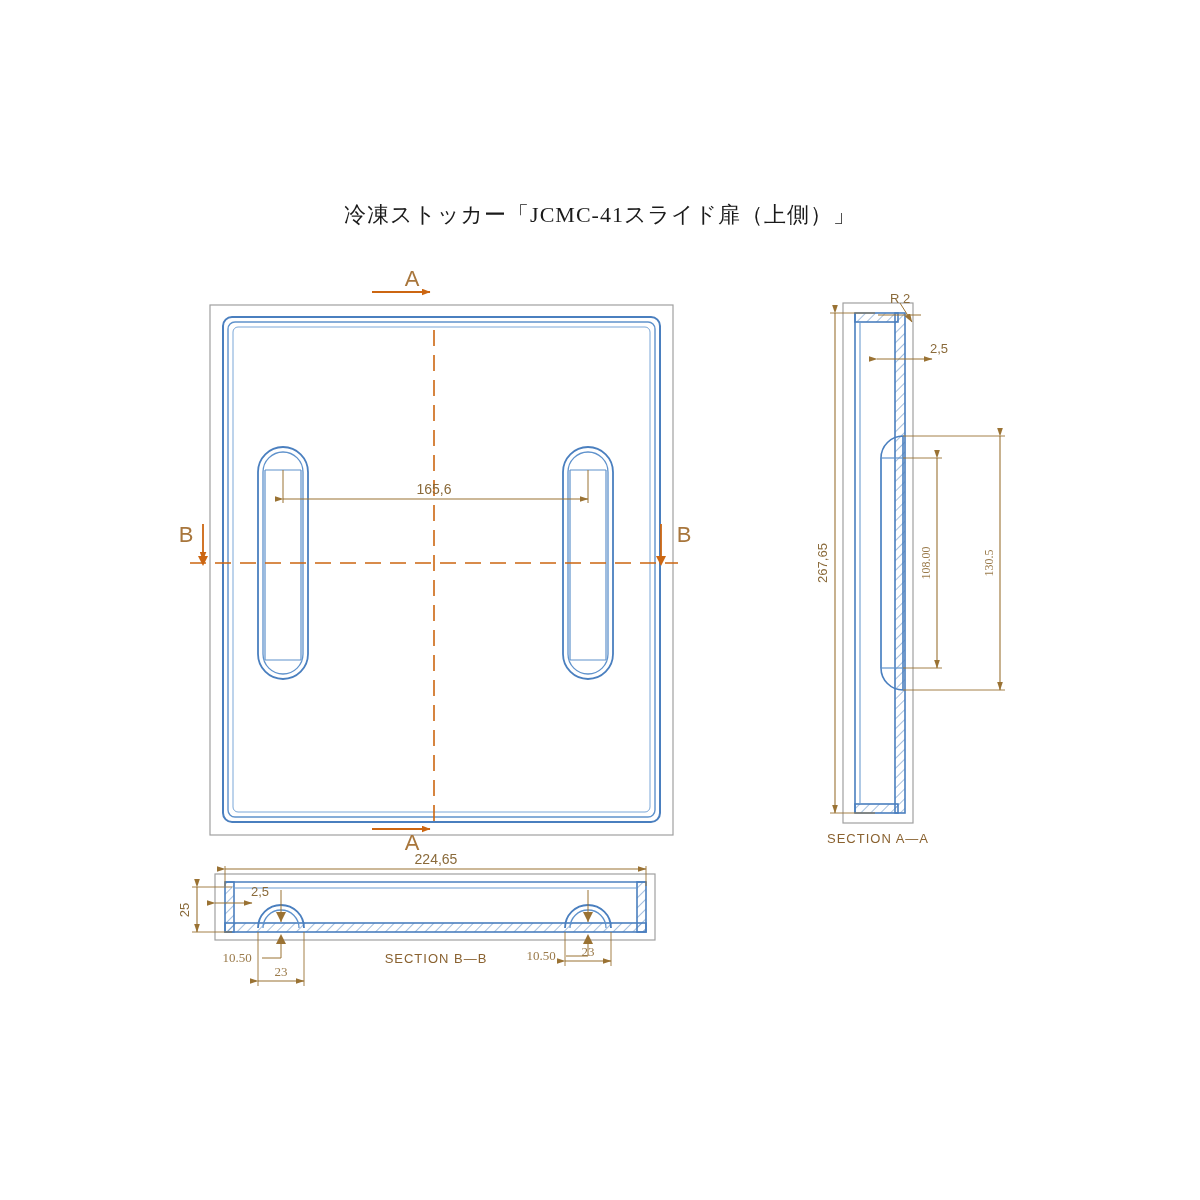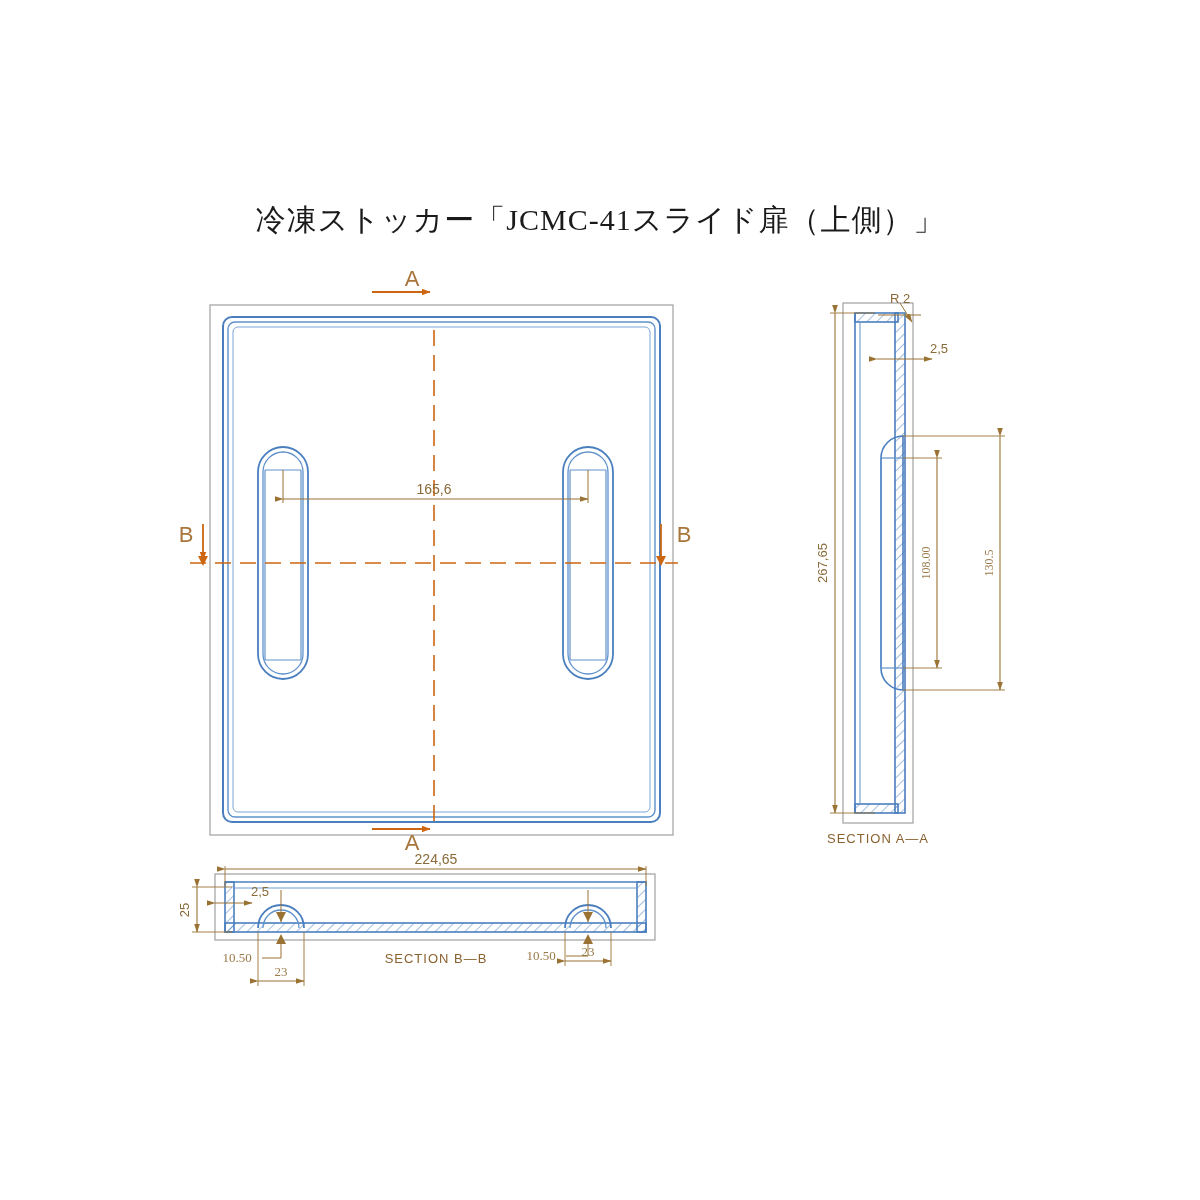--- a/index.html
+++ b/index.html
@@ -21,21 +21,21 @@
     height: 1200px;
     background: #ffffff;
   }
   #title {
     position: absolute;
     left: 0;
     top: 200px;
     width: 1200px;
     text-align: center;
     font-family: "Liberation Serif", serif;
-    font-size: 30px;
+    font-size: 22px;
     color: #1a1a1a;
     letter-spacing: 1px;
     white-space: nowrap;
   }
   svg#drawing {
     position: absolute;
     left: 0;
     top: 0;
     width: 1200px;
     height: 1200px;

